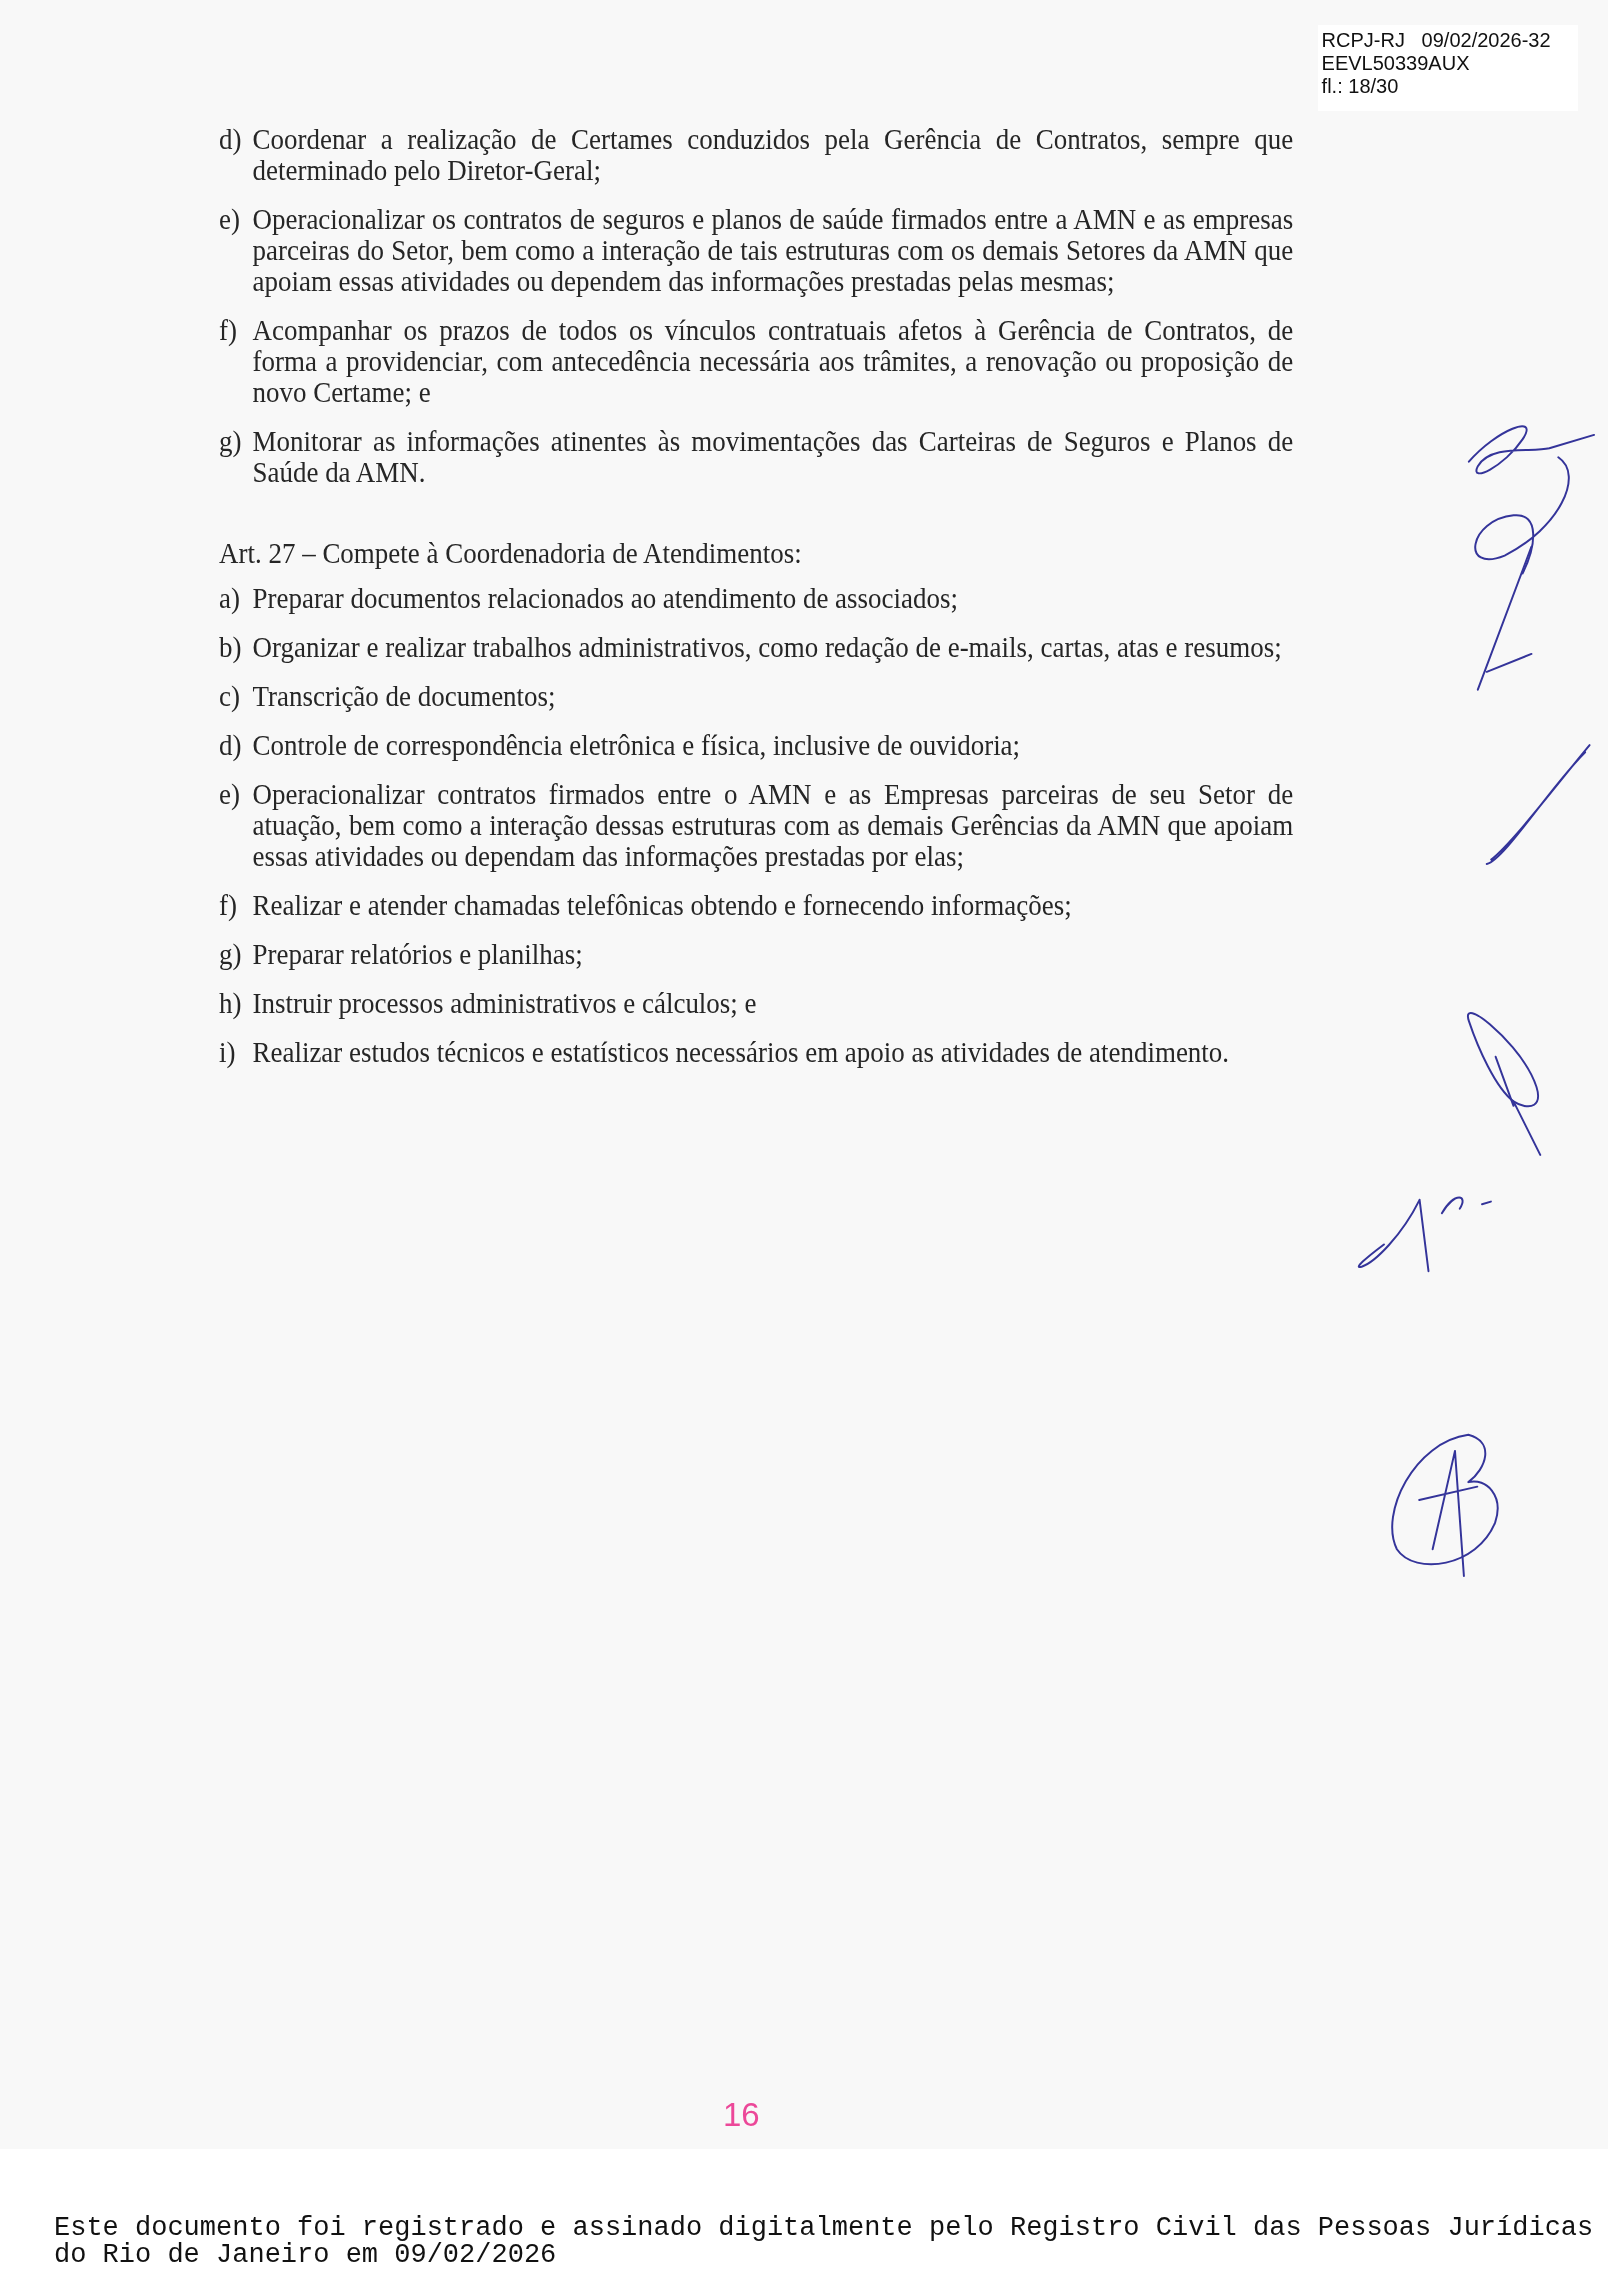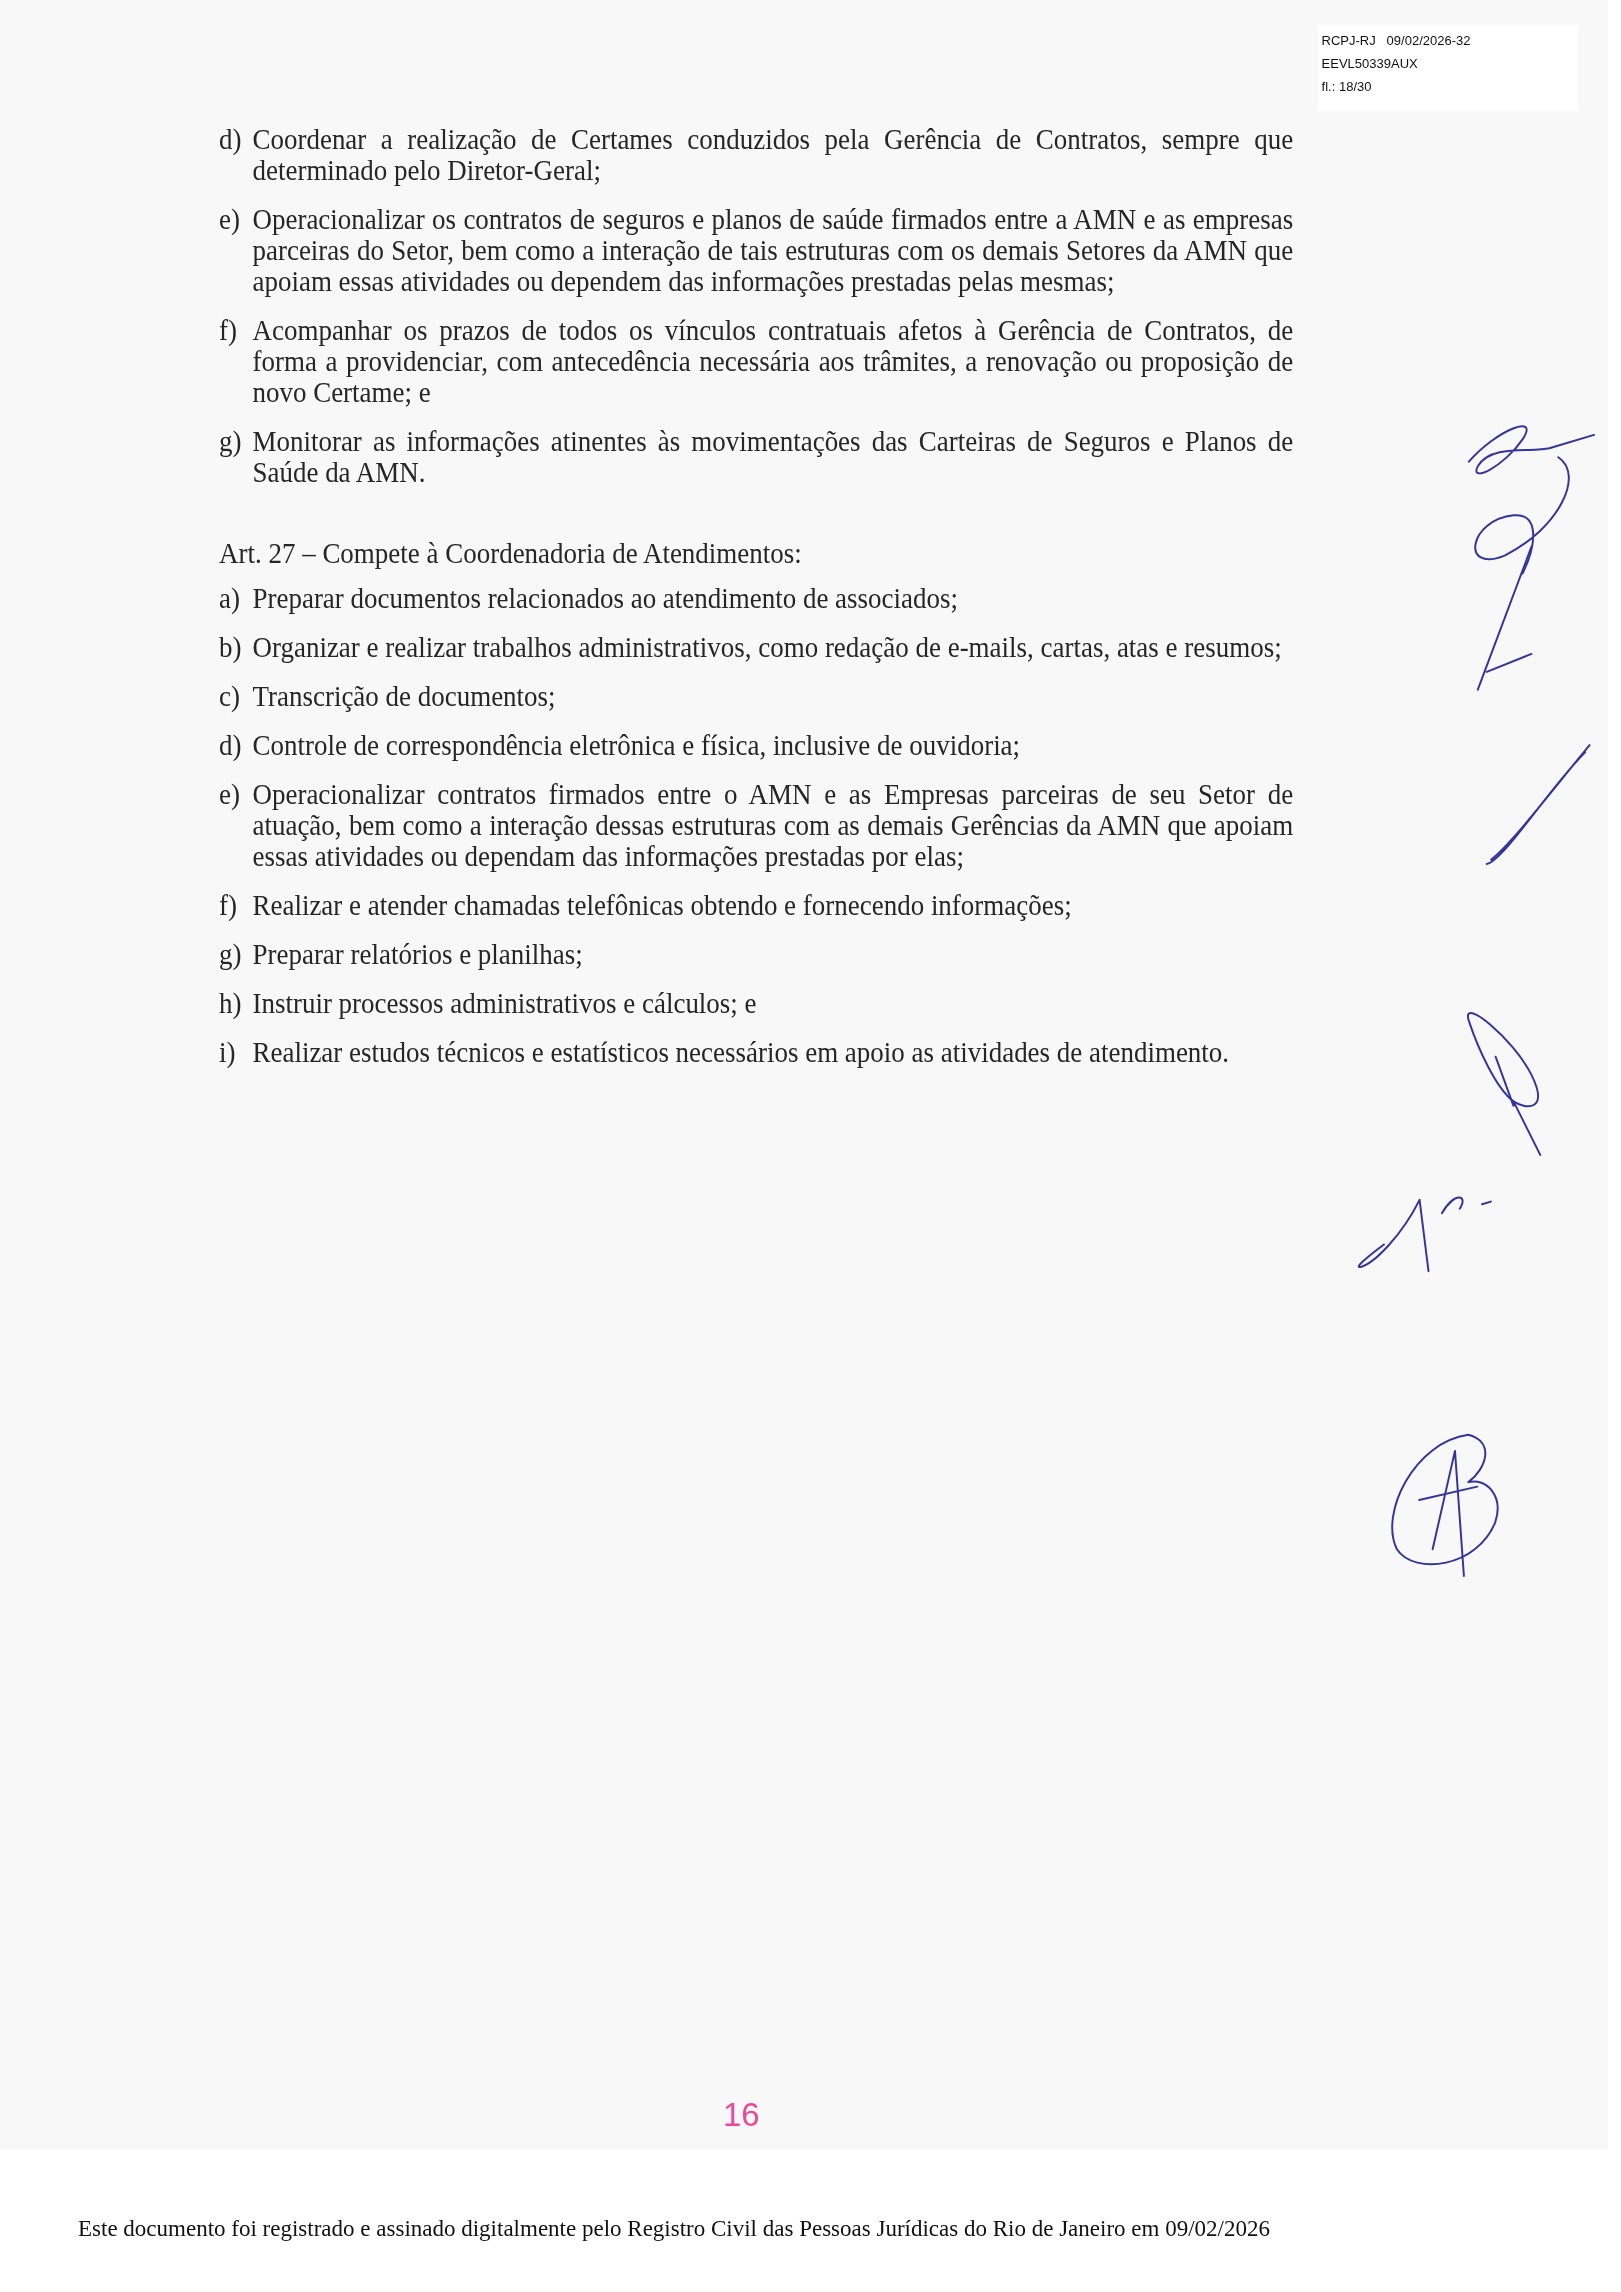--- a/index.html
+++ b/index.html
@@ -10,42 +10,42 @@
     color: #2a2a2a;
   }
   .scan {
     position: absolute; left: 0; top: 0; width: 1608px; height: 2149px;
     background: #f8f8f8;
   }
   .stamp {
     position: absolute; left: 1318px; top: 25px; width: 260px; height: 86px;
     background: #ffffff;
     font-family: "Liberation Sans", "DejaVu Sans", sans-serif;
-    font-size: 13px; line-height: 23px; color: #111;
+    font-size: 20px; line-height: 23px; color: #111;
     padding: 3.6px 0 0 3.6px; box-sizing: border-box;
   }
   .stamp div { white-space: pre; }
   .body-text {
     position: absolute; left: 219px; top: 124px; width: 1155px;
     font-size: 29px; line-height: 31px; color: #262626;
     transform: scaleX(0.93); transform-origin: left top;
   }
   .item { display: flex; margin-bottom: 18px; }
   .item .mark { width: 36px; flex: 0 0 36px; }
   .item .txt { flex: 1; text-align: justify; }
   .article { margin-top: 50px; margin-bottom: 14.3px; }
   .page-num {
     position: absolute; left: 723px; top: 2096px;
     font-family: "Liberation Sans", "DejaVu Sans", sans-serif;
     font-size: 33px; color: #ec4899;
   }
   .footer {
     position: absolute; left: 54px; top: 2215px;
-    font-family: Liberation Serif, serif;
-    font-size: 23px; line-height: 27px; color: #111; margin-left: 24px;
+    font-family: Liberation Mono, monospace;
+    font-size: 27px; line-height: 27px; color: #111;
   }
   .sig { position: absolute; }
   .sig path { fill: none; stroke: #34349a; stroke-width: 2.2; stroke-linecap: round; stroke-linejoin: round; }
 </style>
 </head>
 <body>
 
 <div class="scan"></div>
 
 <div class="stamp">

